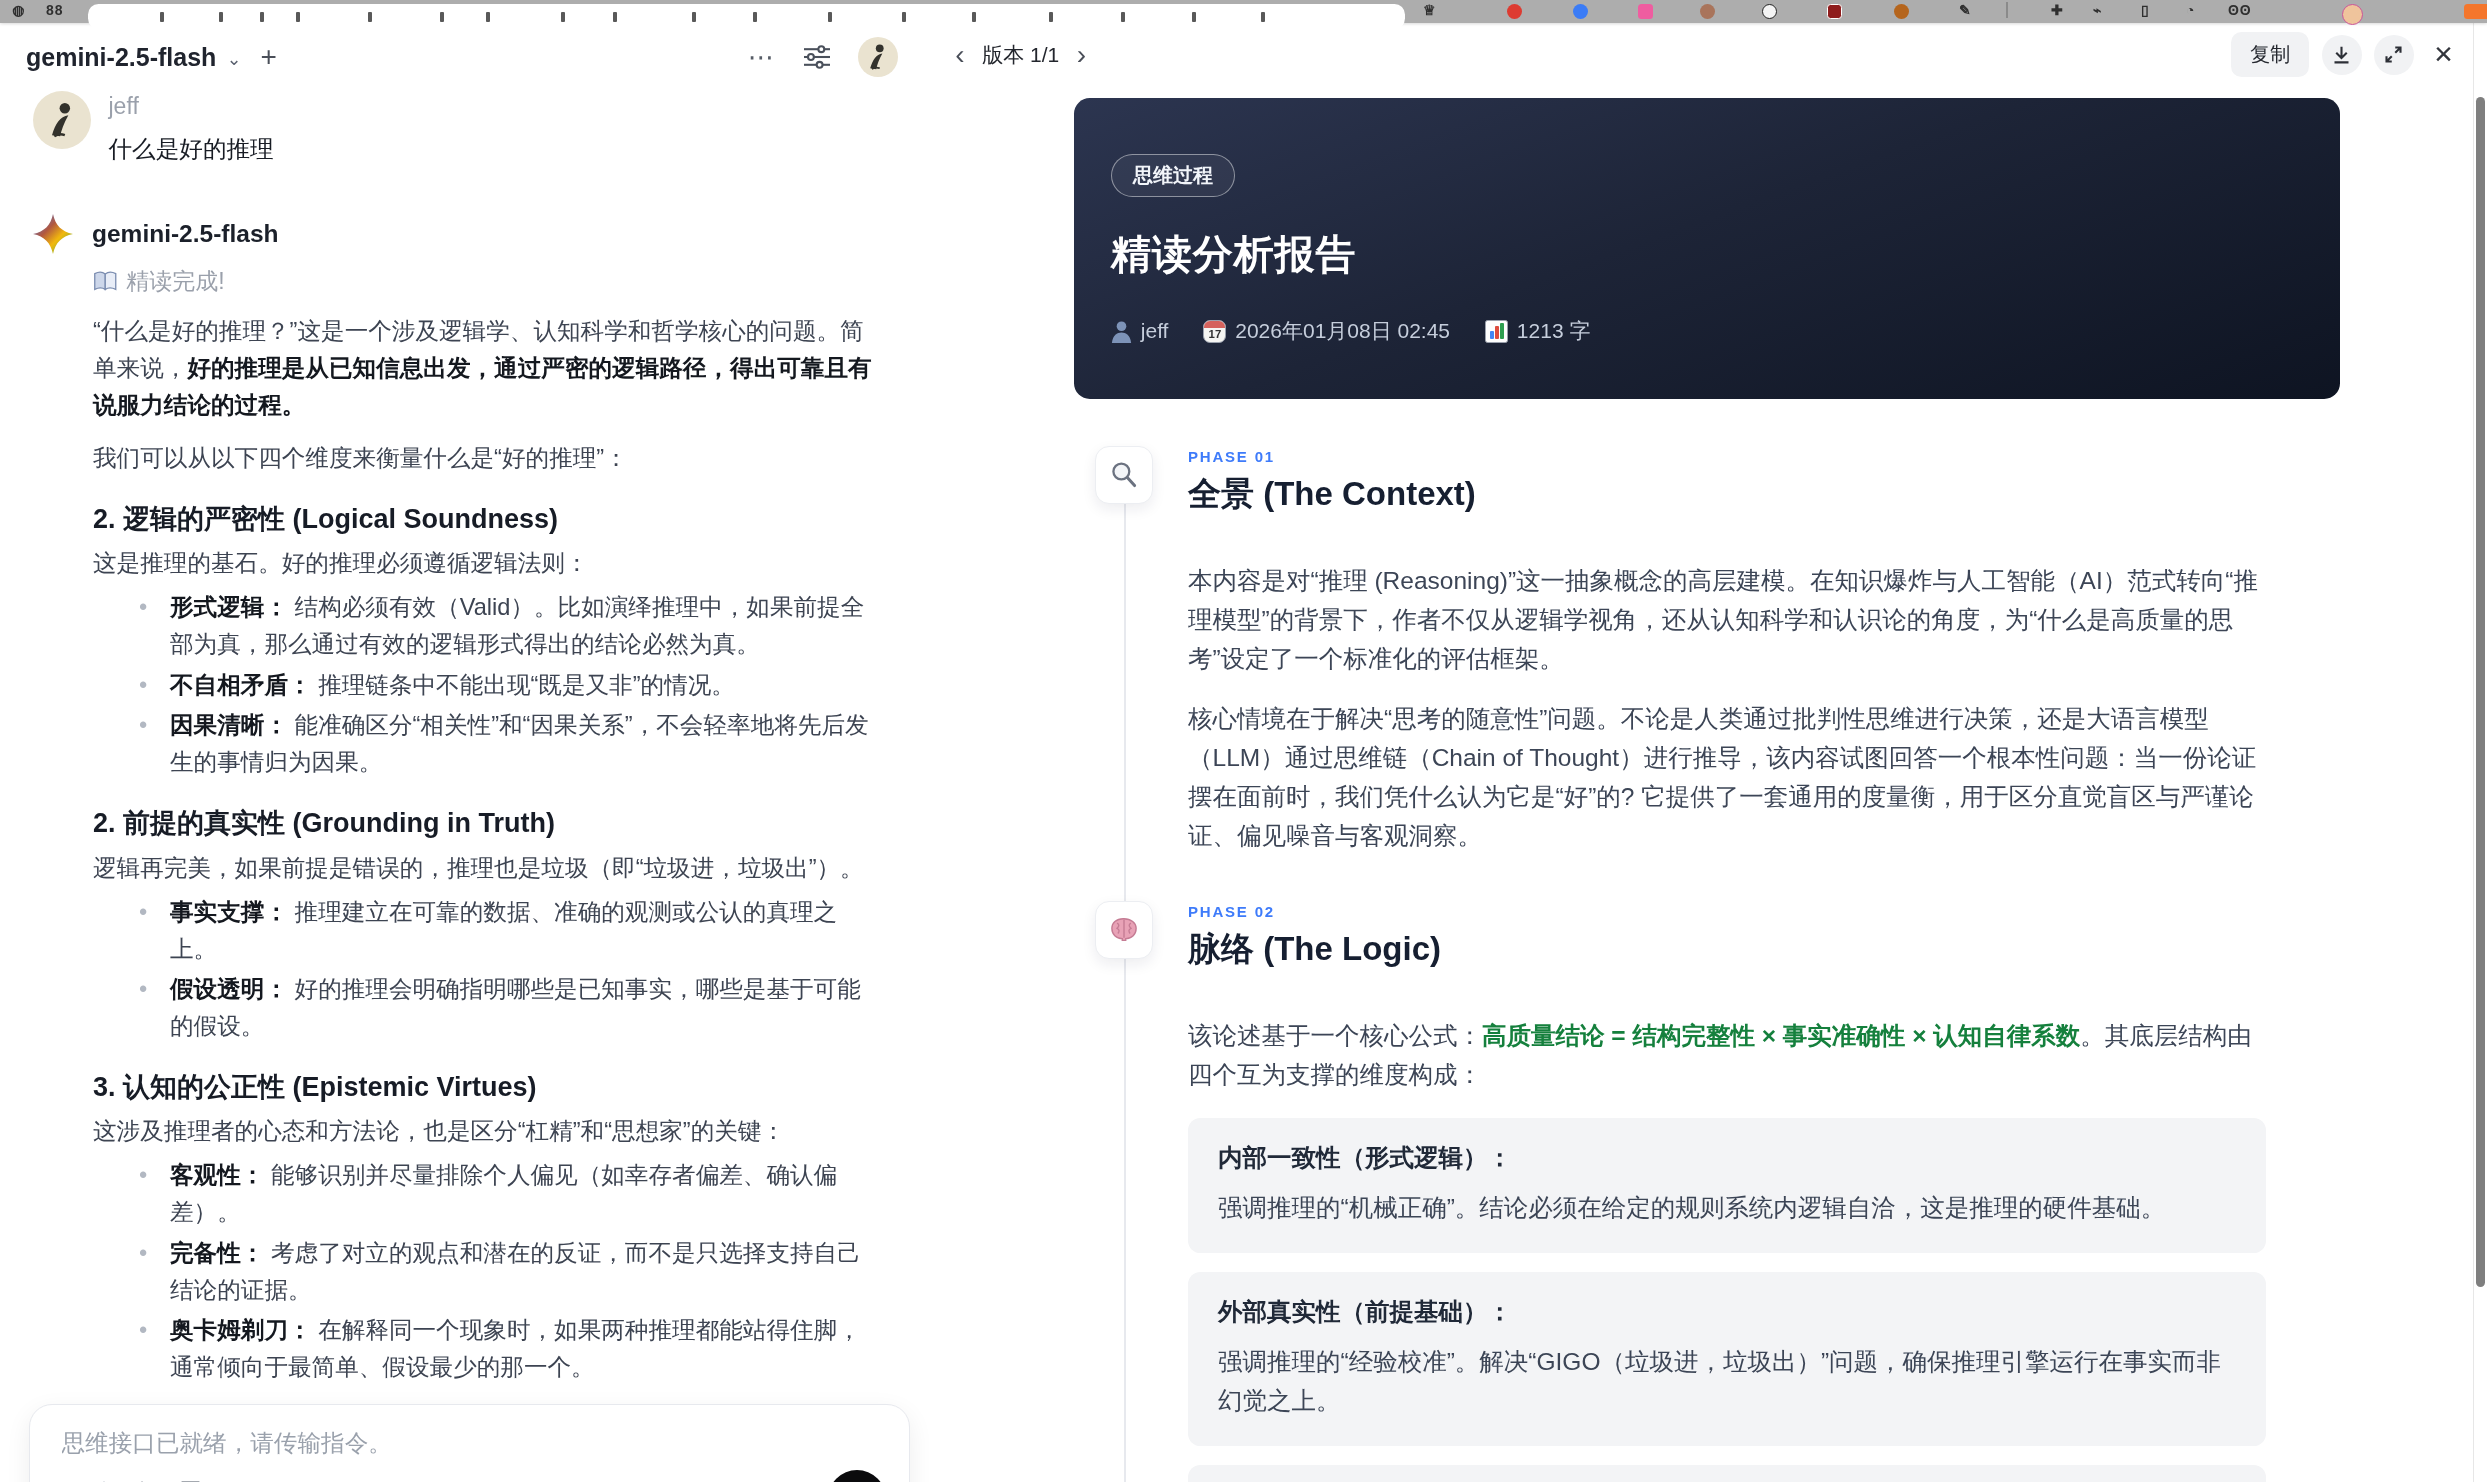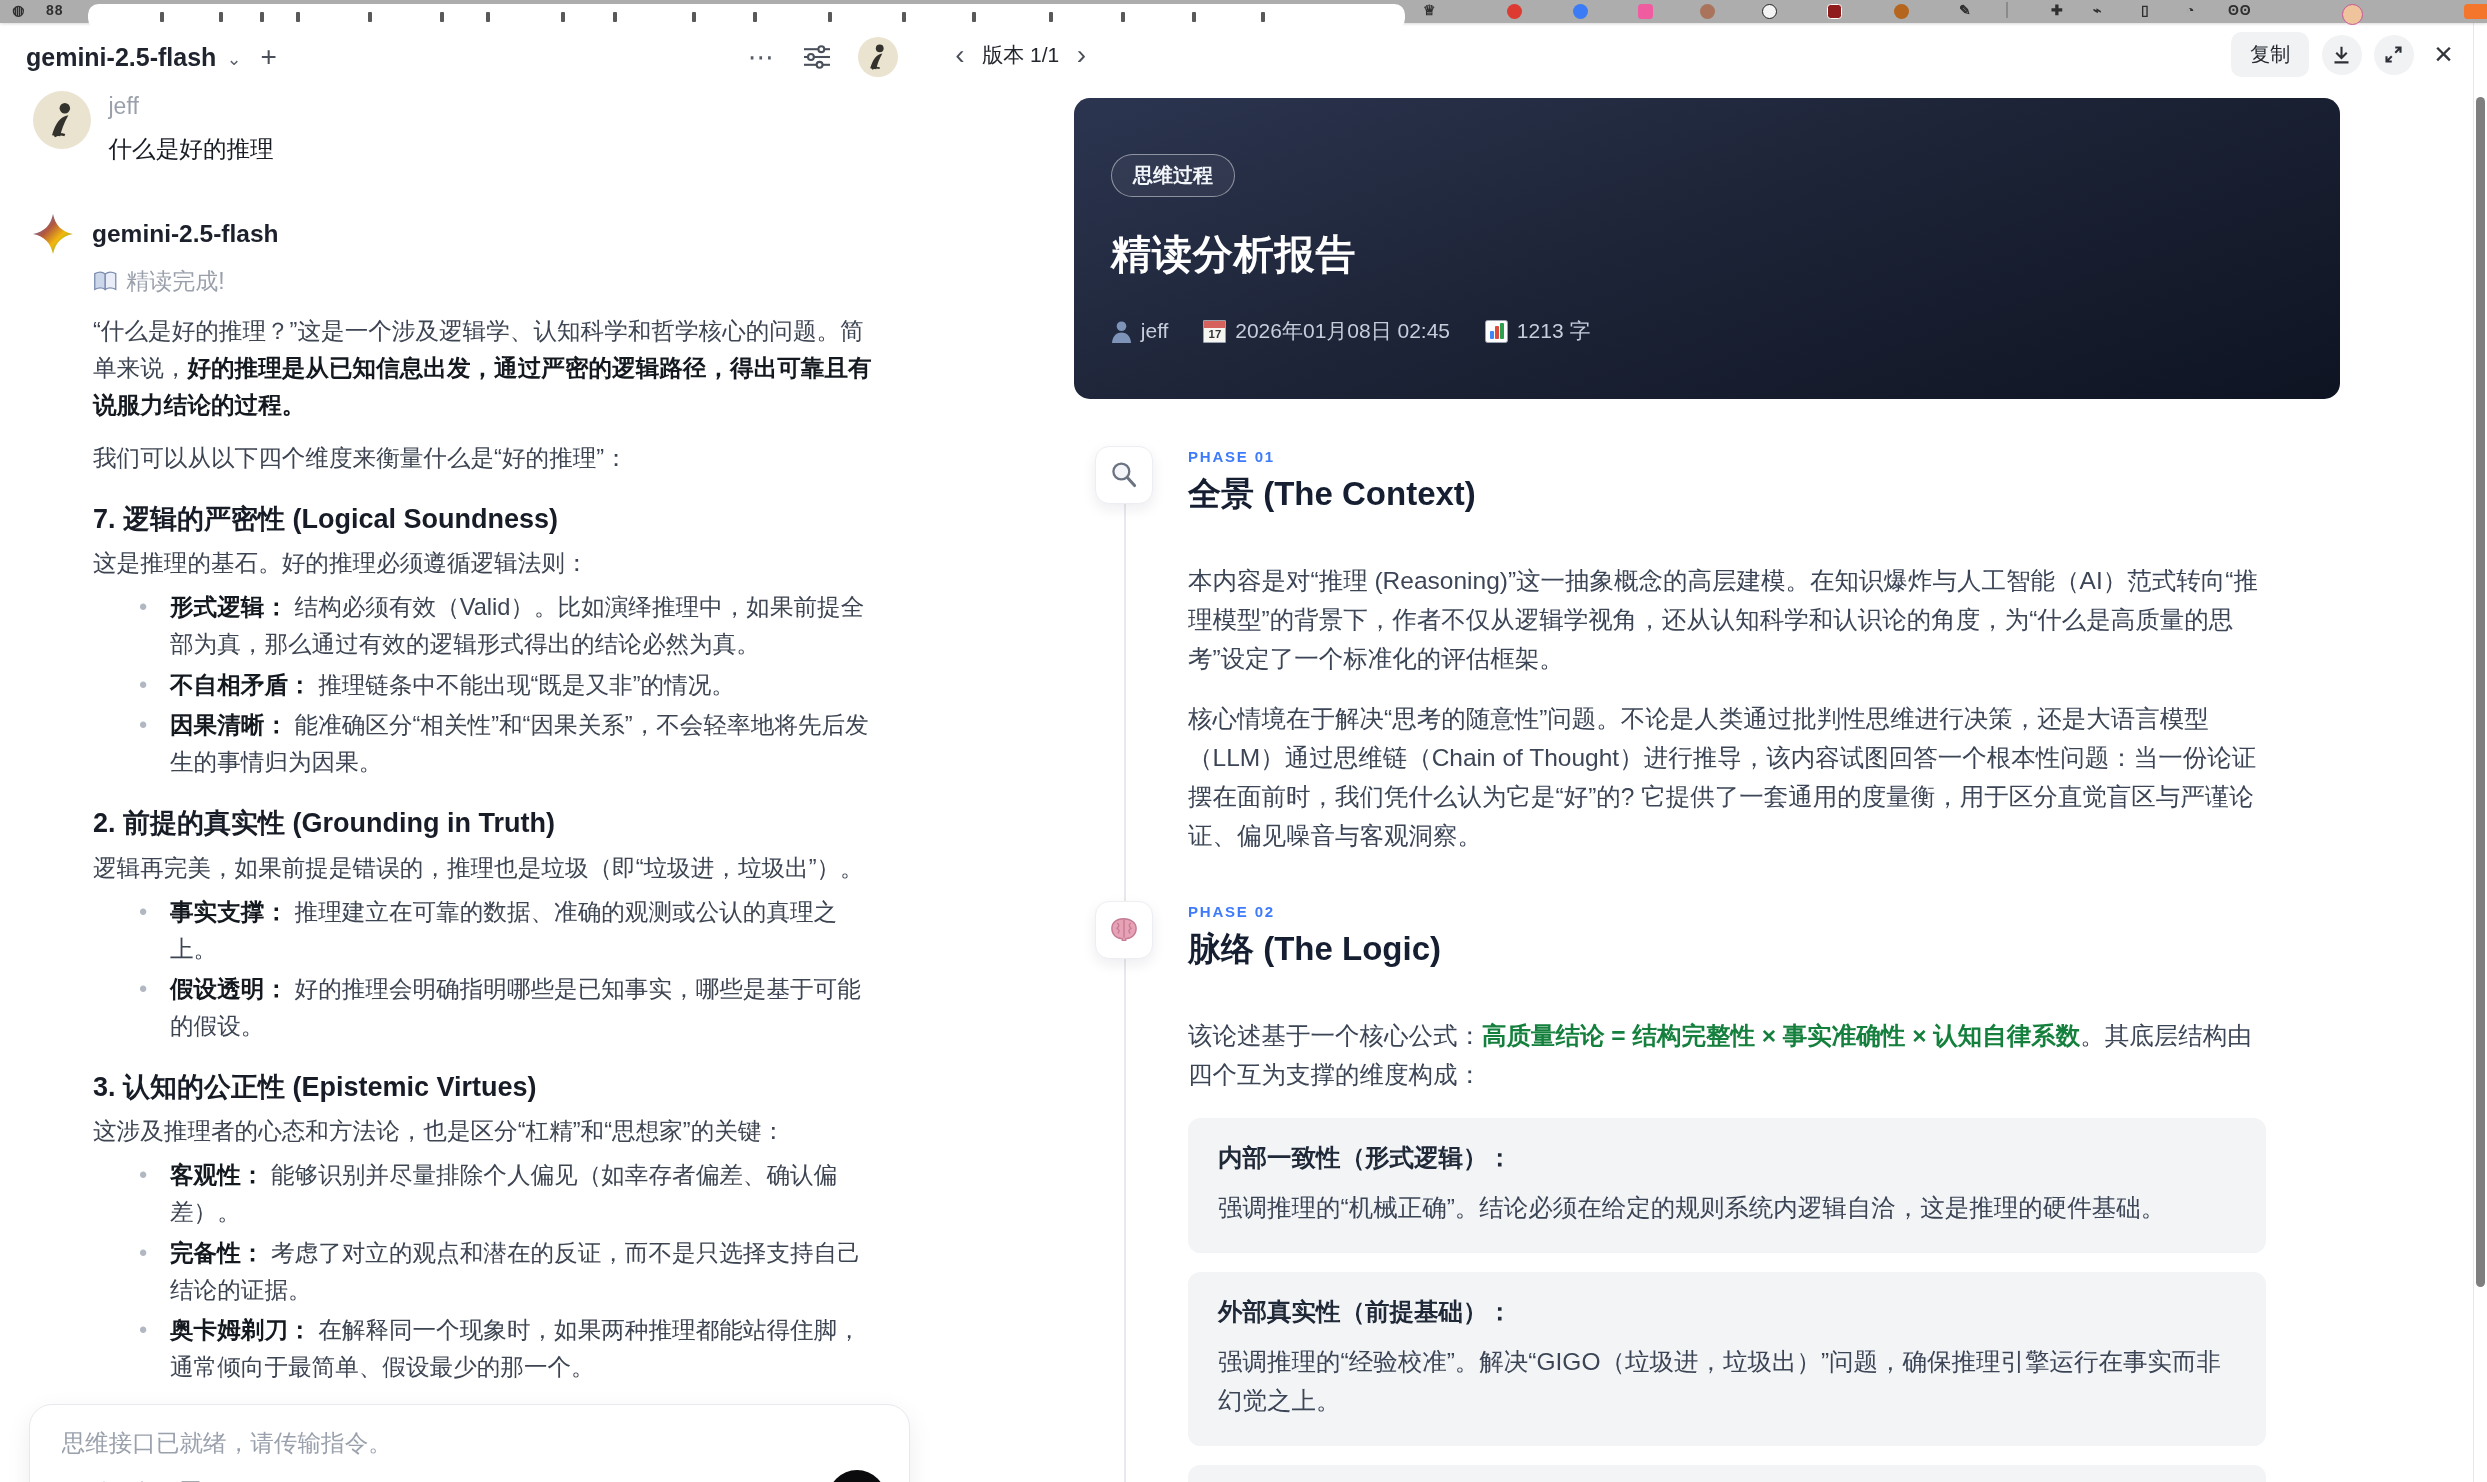--- a/index.html
+++ b/index.html
@@ -78,21 +78,21 @@
   .close-btn { font-size:24.5px; color:#33363d; padding:0 7px; }
 
   .artifact-body { padding:12.3px 131px 0 145px; }
   .hero-card { width:1266px; border-radius:15.8px; padding:56px 53px 54px 37px; color:#fff;
     background:linear-gradient(160deg,#2c3550 0%, #1d2437 46%, #0e1422 100%); }
   .hero-badge { display:inline-block; border:1.3px solid rgba(255,255,255,.45); background:rgba(255,255,255,.05);
     border-radius:874px; padding:7px 21px; font-size:20px; font-weight:700; color:#f2f5fa; }
   .hero-title { margin-top:30px; font-size:40px; font-weight:700; letter-spacing:0.9px; color:#ffffff; }
   .hero-meta { margin-top:35px; display:flex; align-items:center; gap:35px; font-size:21px; color:#c6cedc; }
   .meta-item { display:flex; align-items:center; gap:8.8px; }
-  .cal-ico { width:23px; height:23px; background:#f5f5f2; border-radius:1px; position:relative; overflow:hidden; border:0.9px solid #9aa0ac; }
+  .cal-ico { width:23px; height:23px; background:#f5f5f2; border-radius:7px; position:relative; overflow:hidden; border:0.9px solid #9aa0ac; }
   .cal-ico .cal-top { position:absolute; top:0; left:0; right:0; height:7px; background:#d5625c; }
   .cal-ico .cal-day { position:absolute; top:7px; left:0; right:0; text-align:center; font-size:11.4px; color:#333; font-weight:700; }
   .chart-ico { width:23px; height:23px; background:#fdfdfd; border:0.9px solid #9aa0ac; border-radius:2.6px; position:relative; }
   .chart-ico i { position:absolute; bottom:2.6px; width:4.4px; border-radius:0.9px; }
 
   .phases { position:relative; margin-top:47px; }
   .phases::before { content:""; position:absolute; left:50px; top:8.8px; bottom:-53px; width:1.8px; background:#e7e9ee; }
   .phase { position:relative; display:flex; gap:35px; }
   .phase + .phase { margin-top:46px; }
   .phase-icon-card { position:relative; z-index:2; flex:0 0 58px; width:58px; height:58px; background:#fff;
@@ -233,21 +233,21 @@
           <path d="M2 3 C6 1 11 1 14 3.5 V21 C11 19 6 19 2 21 Z" fill="#cdd7ea" stroke="#7b8db0" stroke-width="1.5"></path>
           <path d="M26 3 C22 1 17 1 14 3.5 V21 C17 19 22 19 26 21 Z" fill="#e8edf7" stroke="#7b8db0" stroke-width="1.5"></path>
         </svg>
         <span>精读完成!</span>
       </div>
 
       <div class="ai-content">
         <p><span>“什么是好的推理？”这是一个涉及逻辑学、认知科学和哲学核心的问题。简单来说，</span><b>好的推理是从已知信息出发，通过严密的逻辑路径，得出可靠且有说服力结论的过程。</b></p>
         <p>我们可以从以下四个维度来衡量什么是“好的推理”：</p>
 
-        <h3>7. 逻辑的严密性 (Logical Soundness)</h3>
+        <h3>2. 逻辑的严密性 (Logical Soundness)</h3>
         <p class="lead">这是推理的基石。好的推理必须遵循逻辑法则：</p>
         <ul>
           <li><b>形式逻辑：</b> <span>结构必须有效（Valid）。比如演绎推理中，如果前提全部为真，那么通过有效的逻辑形式得出的结论必然为真。</span></li>
           <li><b>不自相矛盾：</b> <span>推理链条中不能出现“既是又非”的情况。</span></li>
           <li><b>因果清晰：</b> <span>能准确区分“相关性”和“因果关系”，不会轻率地将先后发生的事情归为因果。</span></li>
         </ul>
 
         <h3>2. 前提的真实性 (Grounding in Truth)</h3>
         <p class="lead">逻辑再完美，如果前提是错误的，推理也是垃圾（即“垃圾进，垃圾出”）。</p>
         <ul>

